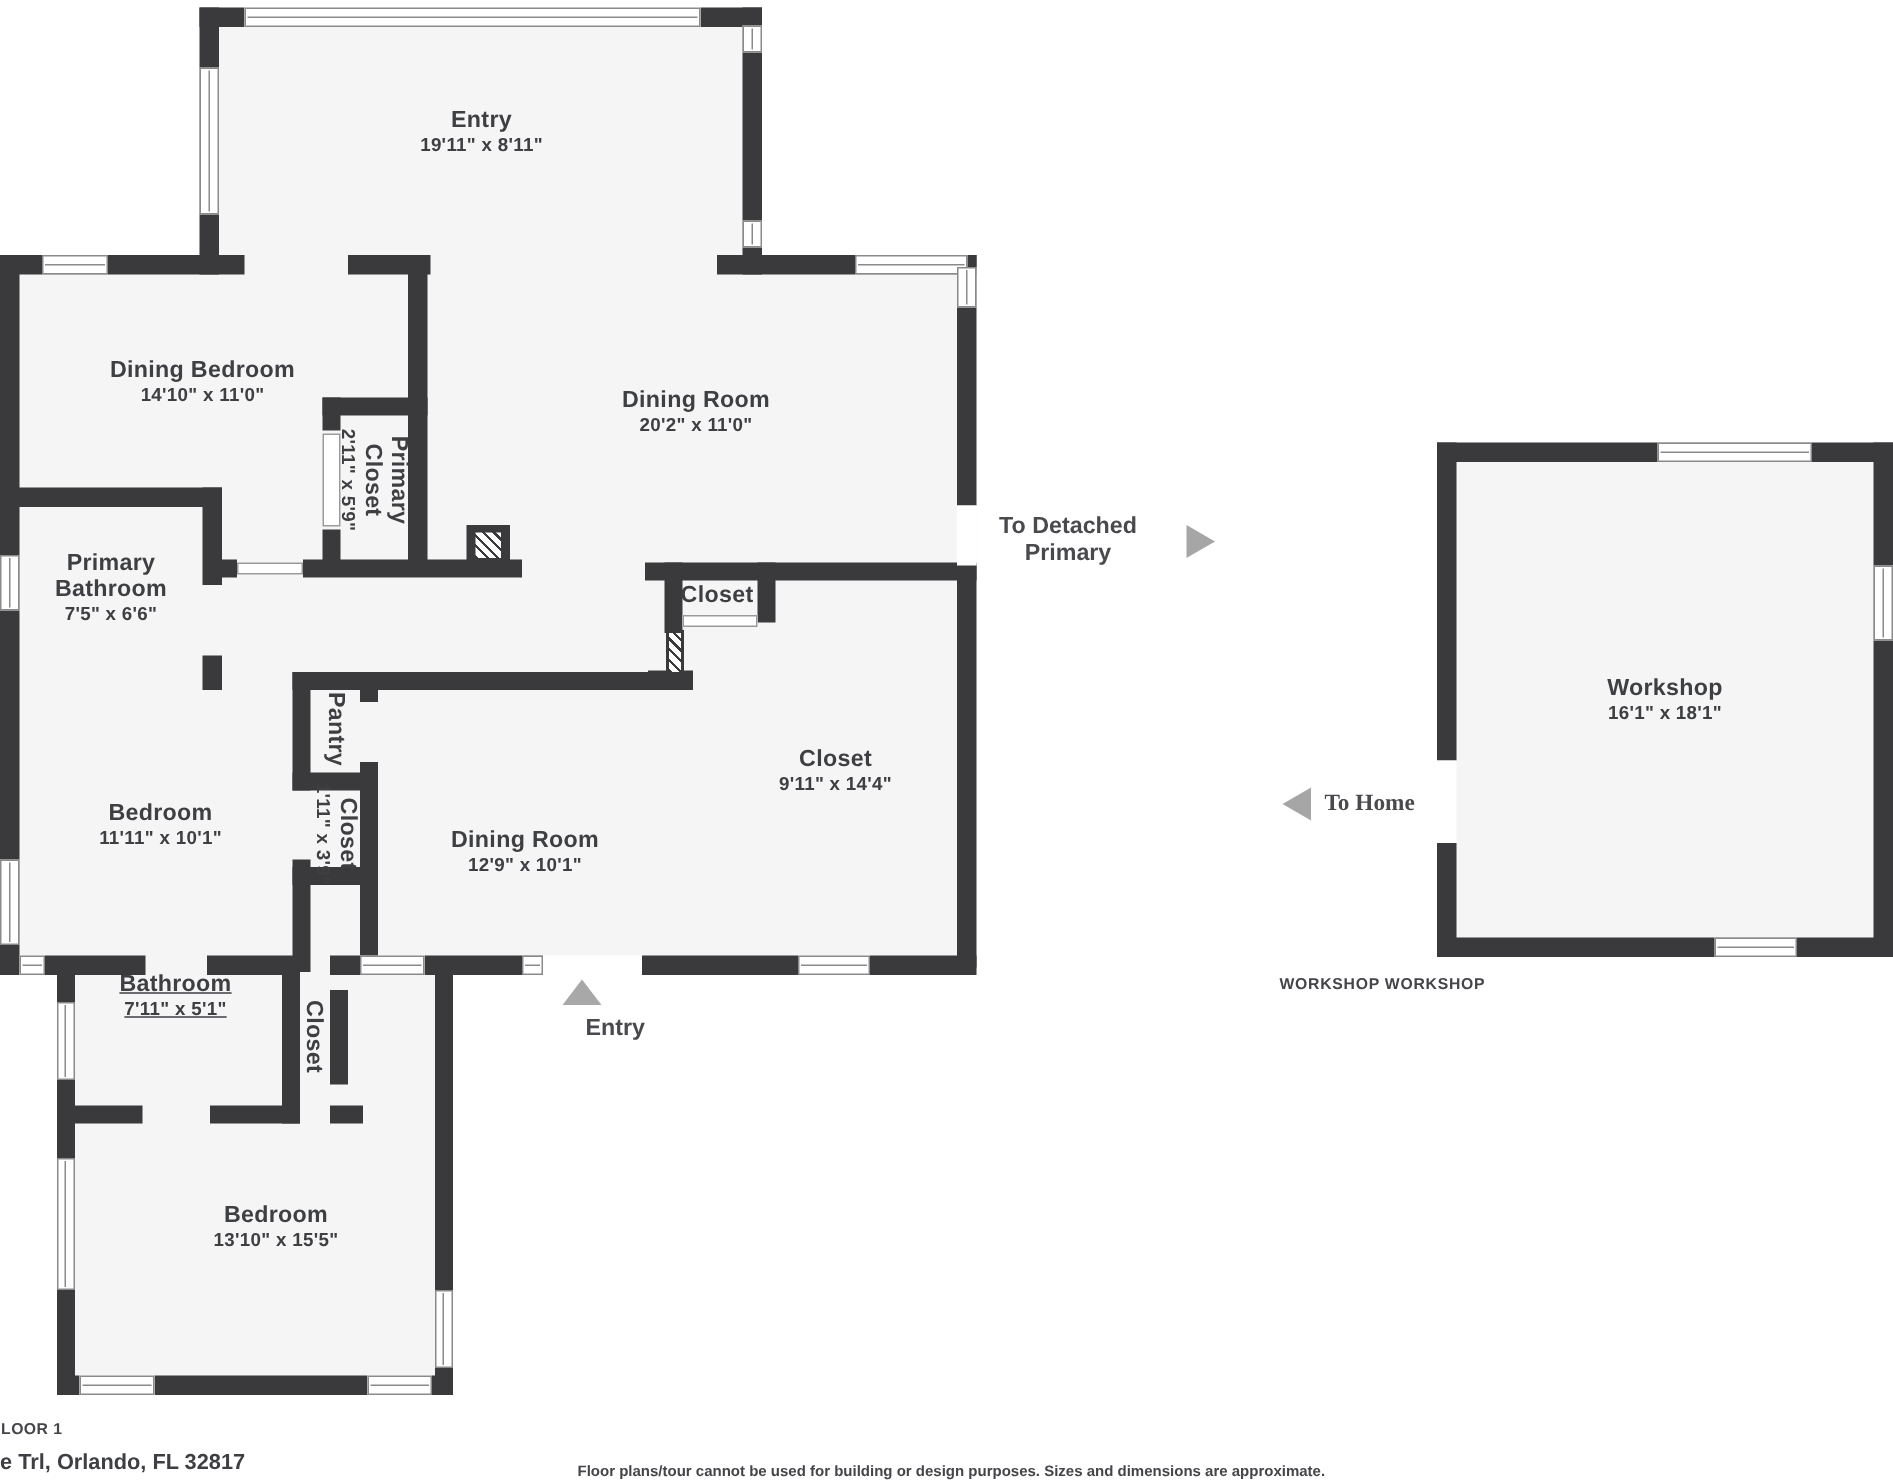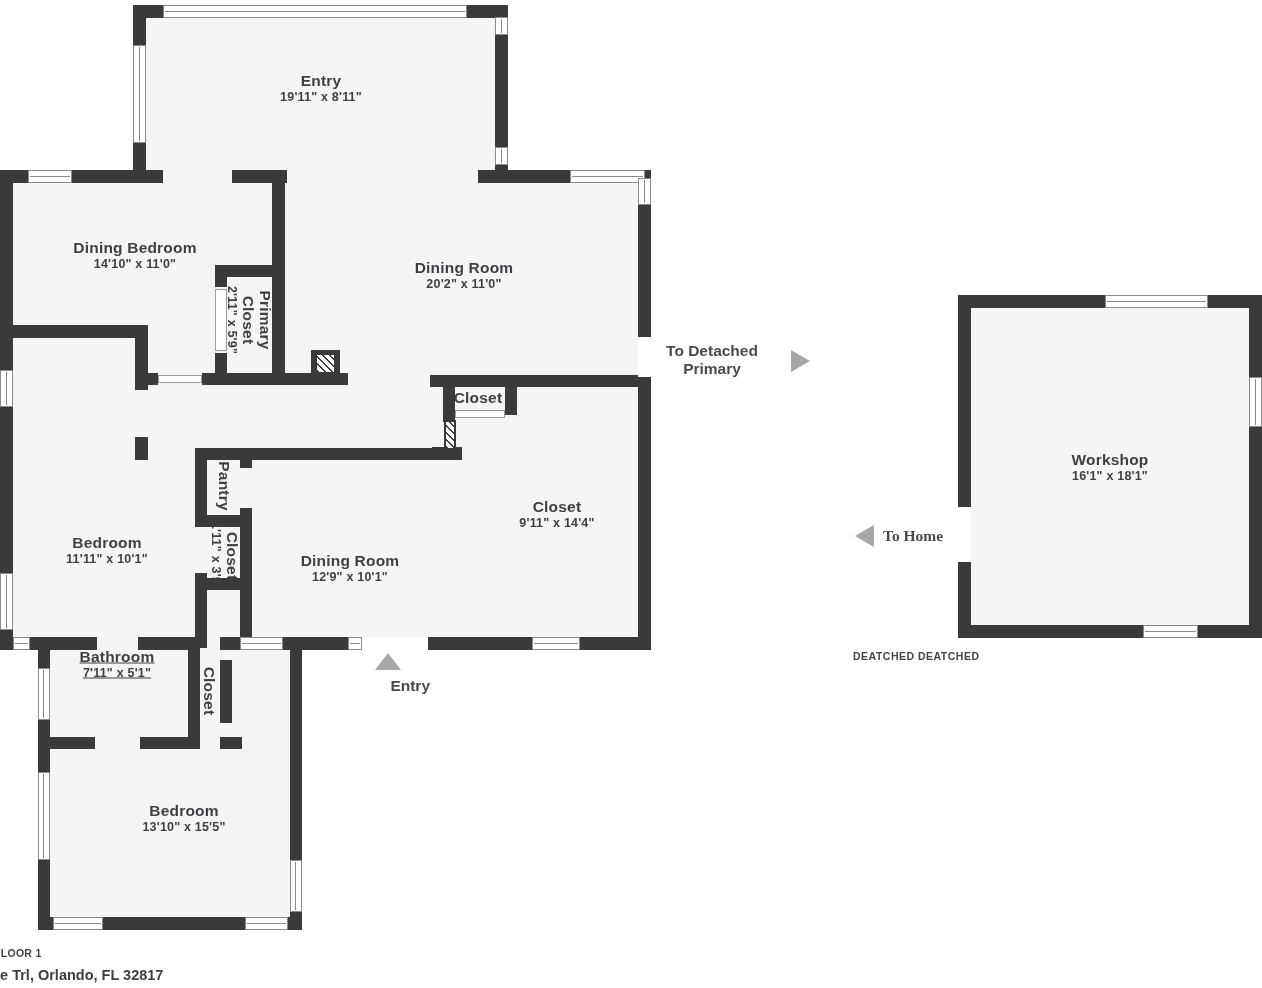--- a/index.html
+++ b/index.html
@@ -50,23 +50,24 @@
 </head>
 <body>
 
 <div id="plan">
   <div class="anno to-workshop">To Detached Primary</div>
   <div class="arrow right"></div>
   <div class="anno to-home">To Home</div>
   <div class="arrow left"></div>
   <div class="anno entry">Entry</div>
   <div class="arrow up"></div>
-  <div class="caption ws">DEATCHED DEATCHED</div>
+  <div class="caption ws">WORKSHOP WORKSHOP</div>
   <div class="caption floor1">FLOOR 1</div>
   <div class="address">ee Trl, Orlando, FL 32817</div>
+  <div class="disclaimer">Floor plans/tour cannot be used for building or design purposes. Sizes and dimensions are approximate.</div>
 <div class="floor" style="left: 133px; top: 5px; width: 375px; height: 178px;"></div>
     <div class="floor" style="left: 0px; top: 170px; width: 651px; height: 480px;"></div>
     <div class="floor" style="left: 38px; top: 648px; width: 264px; height: 282px;"></div>
     <div class="floor" style="left: 958px; top: 295px; width: 304px; height: 343px;"></div>
     <div class="wall" style="left: 133px; top: 5px; width: 30px; height: 13px;"></div>
     <div class="wall" style="left: 467px; top: 5px; width: 41px; height: 13px;"></div>
     <div class="wall" style="left: 133px; top: 5px; width: 13px; height: 178px;"></div>
     <div class="wall" style="left: 495px; top: 5px; width: 13px; height: 178px;"></div>
     <div class="wall" style="left: 0px; top: 170px; width: 163px; height: 13px;"></div>
     <div class="wall" style="left: 232px; top: 170px; width: 55px; height: 13px;"></div>
@@ -196,20 +197,24 @@
       <div class="room-dims">14'10" x 11'0"</div>
     </div>
     <div class="room-label" style="left: 464px; top: 275px;">
       <div class="room-name">Dining Room</div>
       <div class="room-dims">20'2" x 11'0"</div>
     </div>
     <div class="room-label rot wrap" style="left: 249px; top: 320px; width: 90px;">
       <div class="room-name">Primary Closet</div>
       <div class="room-dims">2'11" x 5'9"</div>
     </div>
+    <div class="room-label wrap" style="left: 74px; top: 392px; width: 110px;">
+      <div class="room-name">Primary Bathroom</div>
+      <div class="room-dims">7'5" x 6'6"</div>
+    </div>
     <div class="room-label" style="left: 478px; top: 397px;">
       <div class="room-name">Closet</div>
     </div>
     <div class="room-label" style="left: 557px; top: 514px;">
       <div class="room-name">Closet</div>
       <div class="room-dims">9'11" x 14'4"</div>
     </div>
     <div class="room-label rot" style="left: 224px; top: 486px;">
       <div class="room-name">Pantry</div>
     </div>

